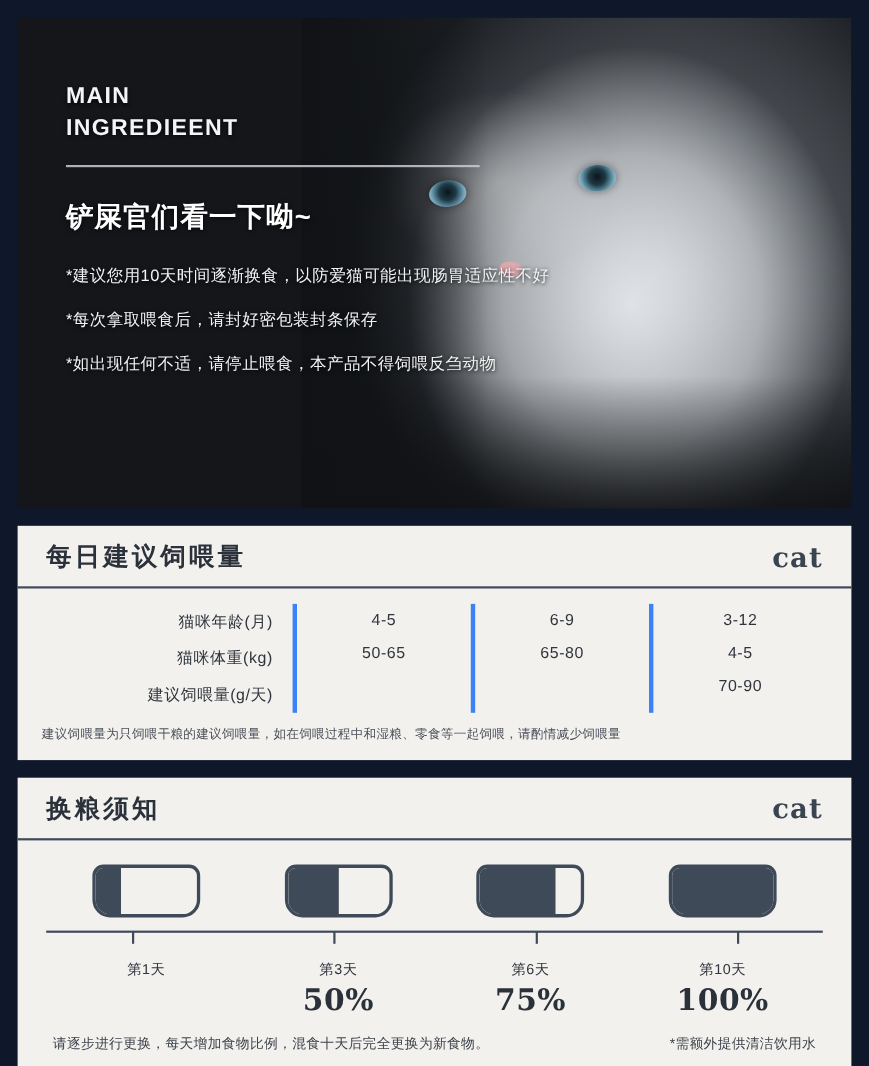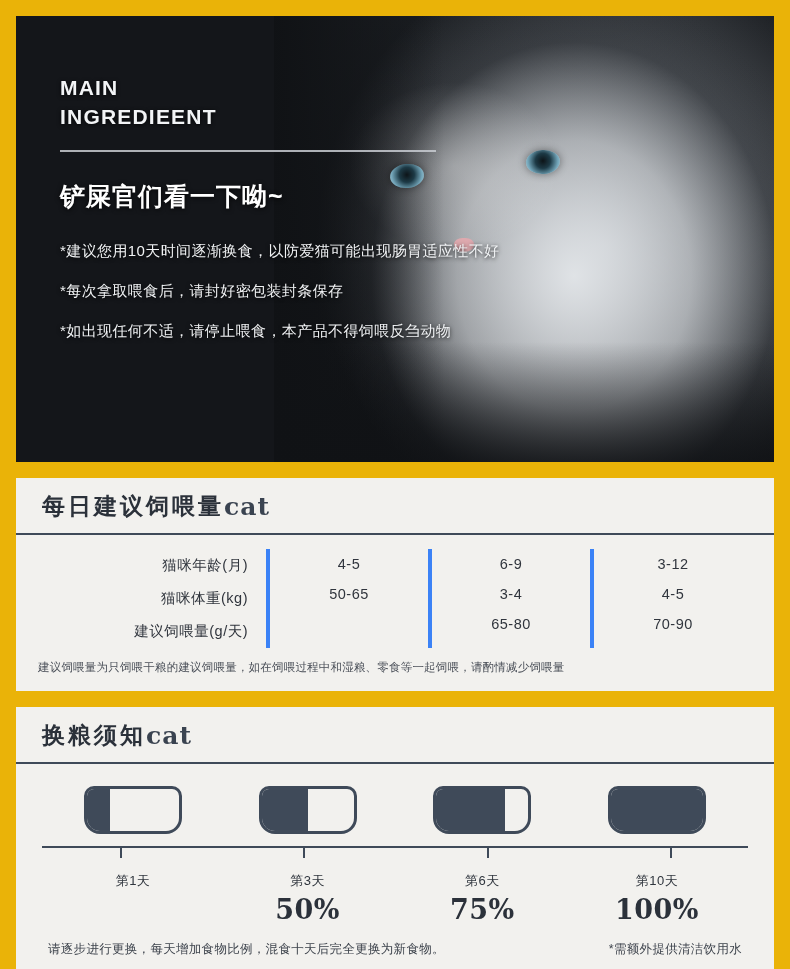--- a/index.html
+++ b/index.html
@@ -10,21 +10,21 @@
     width: 790px;
     height: 969px;
     background: #3f4a59;
     font-family: "Liberation Sans", sans-serif;
     overflow: hidden;
   }
   .page {
     position: relative;
     width: 790px;
     height: 969px;
-    background: #eab308;
+    background: #0f172a;
     box-sizing: border-box;
     padding: 16px 16px 12px 16px;
   }
 
   
   .hero {
     position: relative;
     width: 758px;
     height: 446px;
     background: #14161a;
@@ -113,20 +113,21 @@
   
   .card {
     margin-top: 16px;
     background: #f2f1ee;
     width: 758px;
     box-sizing: border-box;
   }
   .card-head {
     display: flex;
     align-items: center;
+    justify-content: space-between;
     padding: 13px 26px 11px 26px;
     border-bottom: 2px solid #3f4a59;
   }
   .card-head h2 {
     margin: 0;
     font-size: 23px;
     font-weight: bold;
     color: #2b313a;
     letter-spacing: 3px;
   }
@@ -289,21 +290,20 @@
         <div class="feed-cell">猫咪年龄(月)</div>
         <div class="feed-cell">猫咪体重(kg)</div>
         <div class="feed-cell">建议饲喂量(g/天)</div>
       </div>
       <div class="feed-col">
         <div class="feed-cell">4-5</div>
         <div class="feed-cell">50-65</div>
       </div>
       <div class="feed-col">
         <div class="feed-cell">6-9</div>
-        <div class="feed-cell">3-4</div>
         <div class="feed-cell">65-80</div>
       </div>
       <div class="feed-col">
         <div class="feed-cell">3-12</div>
         <div class="feed-cell">4-5</div>
         <div class="feed-cell">70-90</div>
       </div>
     </div>
     <div class="feed-note">建议饲喂量为只饲喂干粮的建议饲喂量，如在饲喂过程中和湿粮、零食等一起饲喂，请酌情减少饲喂量</div>
   </section>

